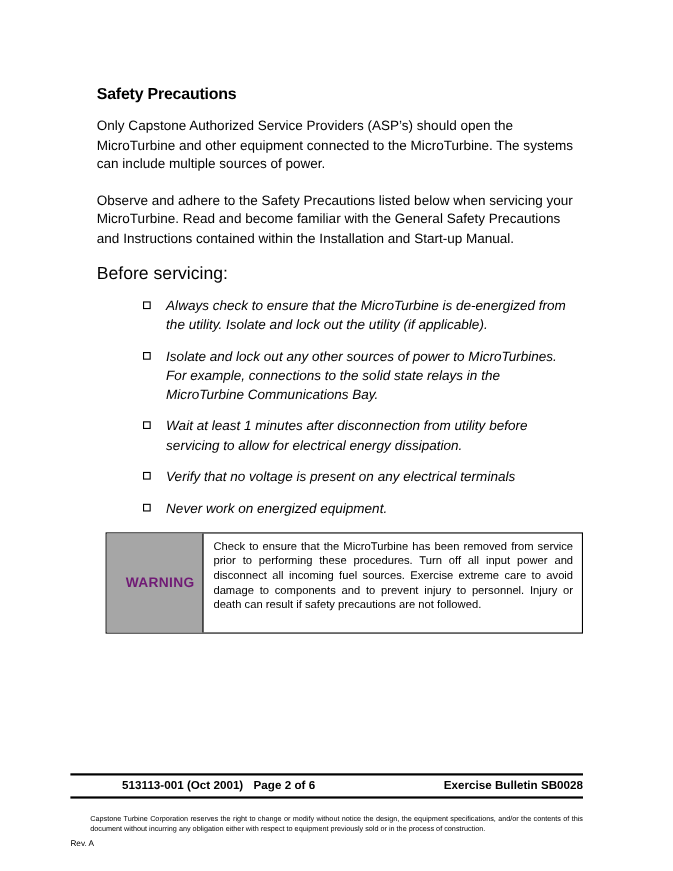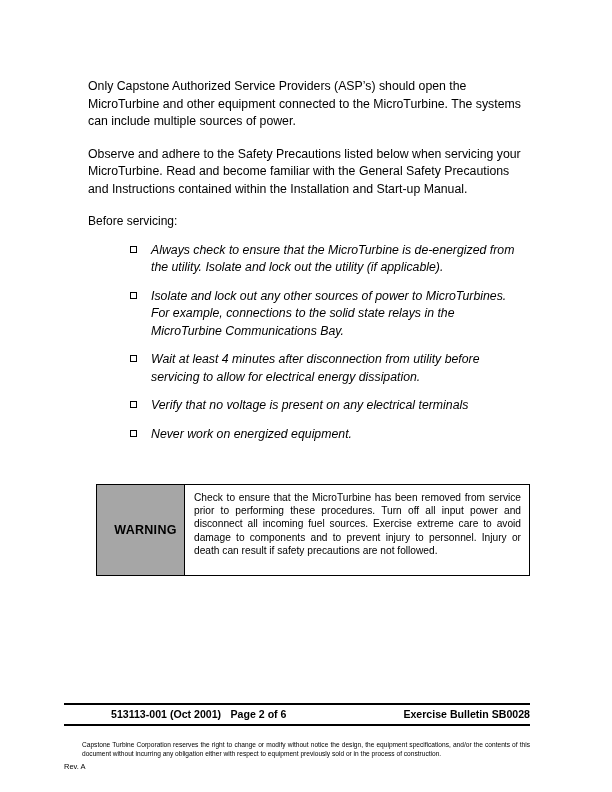--- a/index.html
+++ b/index.html
@@ -51,21 +51,21 @@
     letter-spacing: -0.2px;
   }
 
   p.para {
     font-size: 12.3px;
     line-height: 17.5px;
     margin: 0 0 15px 0;
     text-align: left;
   }
   p.lead-in {
-    font-size: 12px;
+    font-size: 16px;
     line-height: 17.5px;
     margin: 0 0 11px 0;
   }
 
   ul.bullets {
     list-style: none;
     margin: 0;
     padding: 0 0 0 42px;
     font-style: italic;
   }
@@ -100,21 +100,21 @@
   .warning-label {
     width: 88px;
     background: #a6a6a6;
     display: flex;
     align-items: center;
     justify-content: center;
     border-right: 1px solid #000;
     box-sizing: border-box;
   }
   .warning-label span {
-    color: #000000;
+    color: #701a75;
     font-weight: bold;
     font-size: 12.5px;
     letter-spacing: 0.3px;
     margin-left: 10px;
   }
   .warning-text {
     flex: 1;
     padding: 6px 8px 6px 9px;
     font-size: 10.2px;
     line-height: 13.2px;
@@ -173,37 +173,38 @@
     text-align: justify;
   }
 </style>
 </head>
 <body>
 
 <div class="page">
 
 
   <div class="content">
+    <h1 class="section-title">Safety Precautions</h1>
 
     <p class="para">Only Capstone Authorized Service Providers (ASP’s) should open the MicroTurbine and other equipment connected to the MicroTurbine. The systems can include multiple sources of power.</p>
     <p class="para">Observe and adhere to the Safety Precautions listed below when servicing your MicroTurbine. Read and become familiar with the General Safety Precautions and Instructions contained within the Installation and Start-up Manual.</p>
     <p class="lead-in">Before servicing:</p>
 
     <ul class="bullets">
       <li>
         <span class="box"></span>
         <span>Always check to ensure that the MicroTurbine is de-energized from the utility. Isolate and lock out the utility (if applicable).</span>
       </li>
       <li>
         <span class="box"></span>
         <span>Isolate and lock out any other sources of power to MicroTurbines. For example, connections to the solid state relays in the MicroTurbine Communications Bay.</span>
       </li>
       <li>
         <span class="box"></span>
-        <span>Wait at least 4 minutes after disconnection from utility before servicing to allow for electrical energy dissipation.</span>
+        <span>Wait at least 1 minutes after disconnection from utility before servicing to allow for electrical energy dissipation.</span>
       </li>
       <li>
         <span class="box"></span>
         <span>Verify that no voltage is present on any electrical terminals</span>
       </li>
       <li>
         <span class="box"></span>
         <span>Never work on energized equipment.</span>
       </li>
     </ul>

